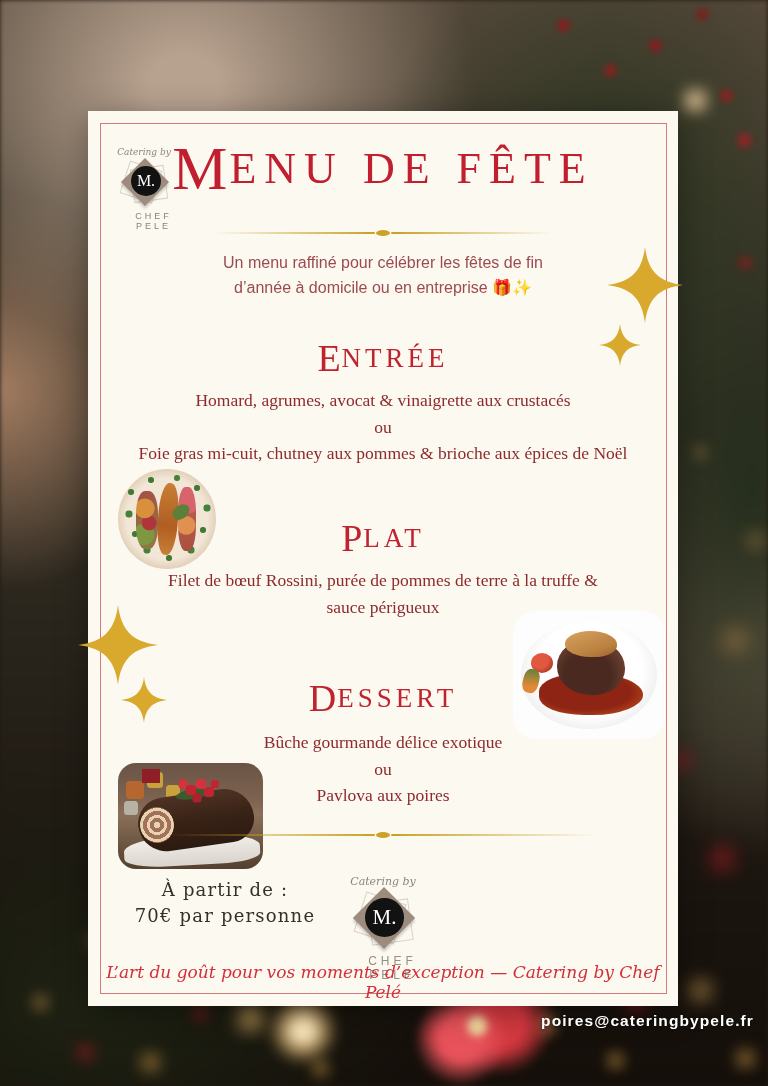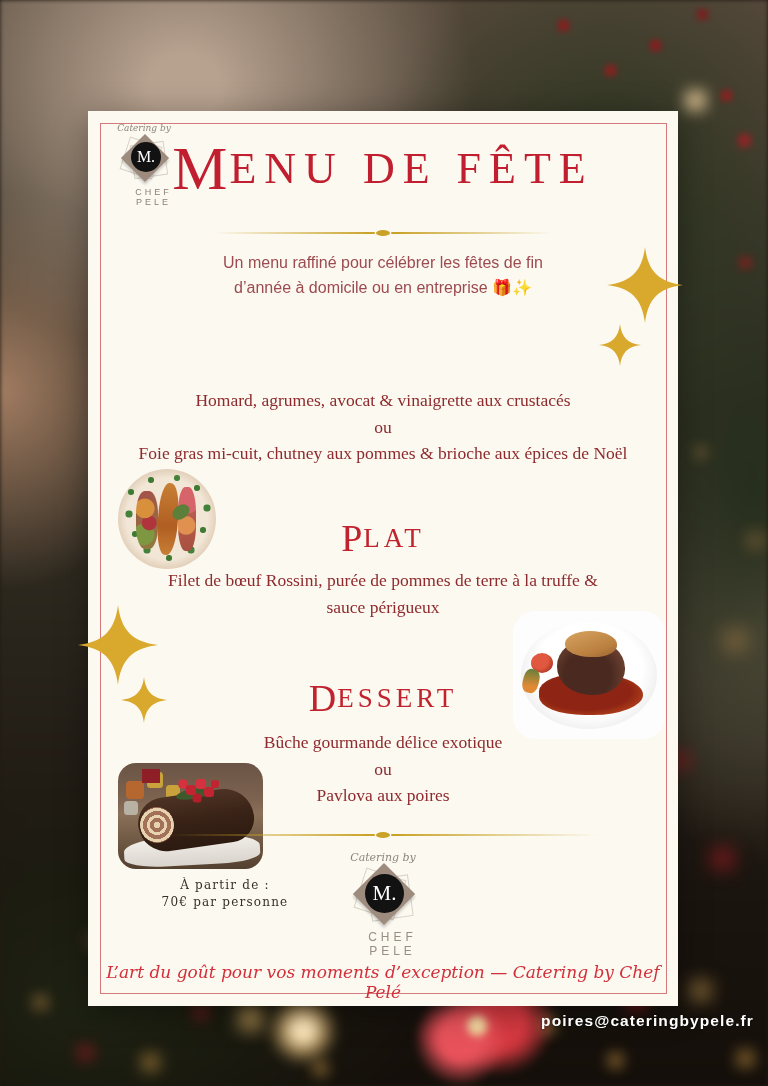--- a/index.html
+++ b/index.html
@@ -45,21 +45,21 @@
   .glow{position:absolute;left:268px;top:995px;width:70px;height:70px;border-radius:50%;filter:blur(6px);
     background:radial-gradient(circle,#ffe9bd 0 18%, rgba(242,196,120,.55) 45%, rgba(242,196,120,0) 72%);}
 
   
   .card{position:absolute;left:88px;top:111px;width:590px;height:895px;background:#fcf9f1;z-index:2;
     box-shadow:0 6px 30px rgba(0,0,0,.35);}
   .card-border{position:absolute;left:12px;top:12px;right:11px;bottom:12px;border:1.5px solid #d4797c;pointer-events:none;}
 
   
   .logo{position:absolute;text-align:center;}
-  .logo .script{font-family:"DejaVu Serif",serif;font-style:italic;color:#8d857b;}
+  .logo .script{font-family:"DejaVu Serif",serif;font-style:italic;color:#8d857b;margin-top:24px;}
   .logo .mark{position:relative;margin:0 auto;}
   .logo .sq{position:absolute;border:1px solid #d8d2c8;background:transparent;}
   .logo .diamond{position:absolute;background:#9d8c7e;transform:rotate(45deg);box-shadow:2px 2px 3px rgba(0,0,0,.2);}
   .logo .circle{position:absolute;background:#121212;border-radius:50%;display:flex;align-items:center;justify-content:center;}
   .logo .circle span{color:#fff;font-family:"Liberation Serif",serif;}
   .logo .wordmark{color:#8a8178;font-family:"Liberation Sans",sans-serif;letter-spacing:3px;font-weight:400;margin-left:19px;}
 
   .logo-header{left:14px;top:12px;width:84px;}
   .logo-header .script{font-size:9px;}
   .logo-header .mark{width:52px;height:52px;}
@@ -167,21 +167,21 @@
       64px 20px 0 3.5px #d4323e, 78px 34px 0 3.5px #b01f2a, 96px 20px 0 3px #c22531;}
   .photo-dessert .sprig{position:absolute;left:58px;top:26px;width:34px;height:10px;border-radius:50%;
     background:#3e5a2c;transform:rotate(-10deg);}
 
   
   .sparkle{position:absolute;z-index:3;}
   .sparkle svg{display:block;width:100%;height:100%;}
 
   
   .foot-block{position:absolute;text-align:center;color:#36302a;
-    font-family:"DejaVu Serif",serif;font-size:12px;letter-spacing:1.2px;line-height:1.45;}
+    font-family:"DejaVu Serif",serif;font-size:18px;letter-spacing:1.2px;line-height:1.45;}
   .fb-pricing{left:18px;top:766px;width:238px;}
   .fb-service{left:352px;top:768px;width:220px;}
   .tagline{position:absolute;left:0;right:0;top:851px;text-align:center;color:#d22f3a;
     font-family:"DejaVu Serif",serif;font-style:italic;font-size:17px;}
 
   
   .contact{position:absolute;right:14px;top:1012px;z-index:3;text-align:right;color:#ffffff;
     font-family:"Liberation Sans",sans-serif;font-weight:bold;font-size:15.5px;letter-spacing:1.1px;line-height:1.22;
     text-shadow:0 1px 3px rgba(0,0,0,.45);}
 </style>
@@ -220,20 +220,21 @@
       <span class="dl left"></span>
       <span class="orn"></span>
       <span class="dl right"></span>
     </div>
 
     <div class="subtitle">
       <div>Un menu raffiné pour célébrer les fêtes de fin</div>
       <div>d’année à domicile ou en entreprise 🎁✨</div>
     </div>
 
+    <div class="heading h-entree"><span class="init">E</span><span>NTRÉE</span></div>
     <div class="dishes d-entree">
       <div class="dish-line">Homard, agrumes, avocat &amp; vinaigrette aux crustacés</div>
       <div class="dish-line">ou</div>
       <div class="dish-line">Foie gras mi-cuit, chutney aux pommes &amp; brioche aux épices de Noël</div>
     </div>
 
     <div class="photo photo-entree">
       <span class="gdots"></span>
       <span class="smear"></span>
       <span class="garnish-l"></span>

